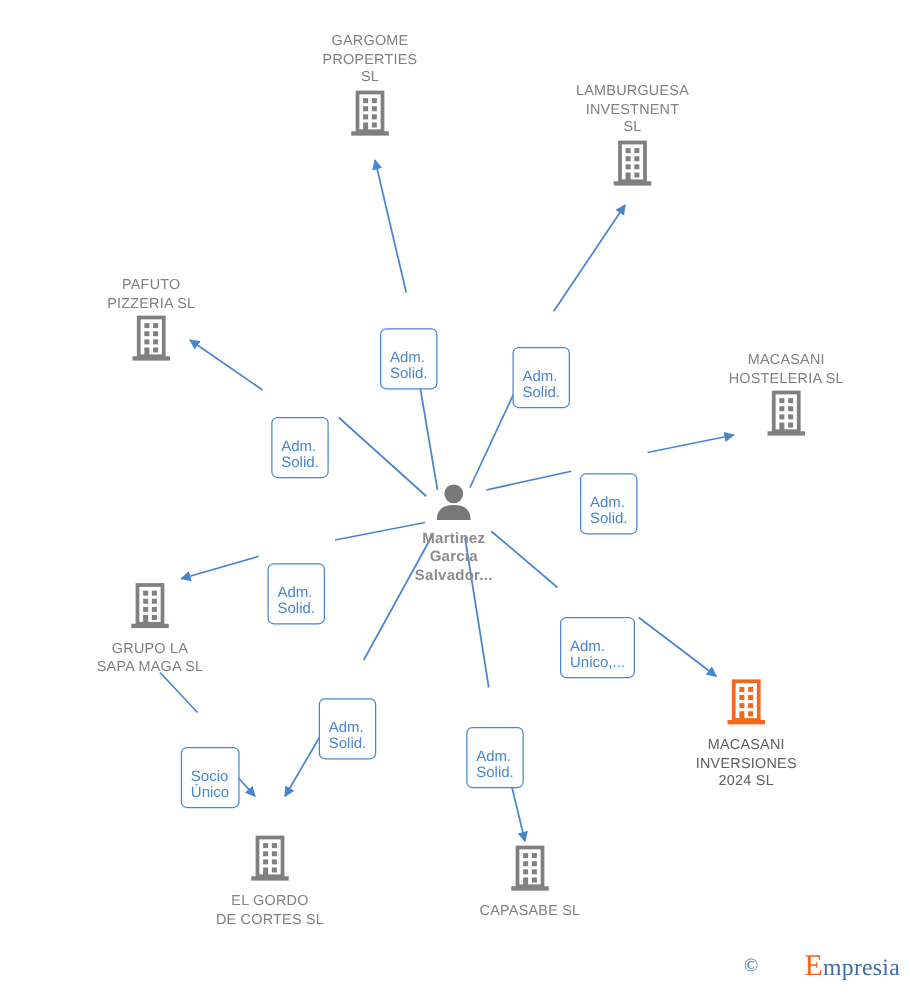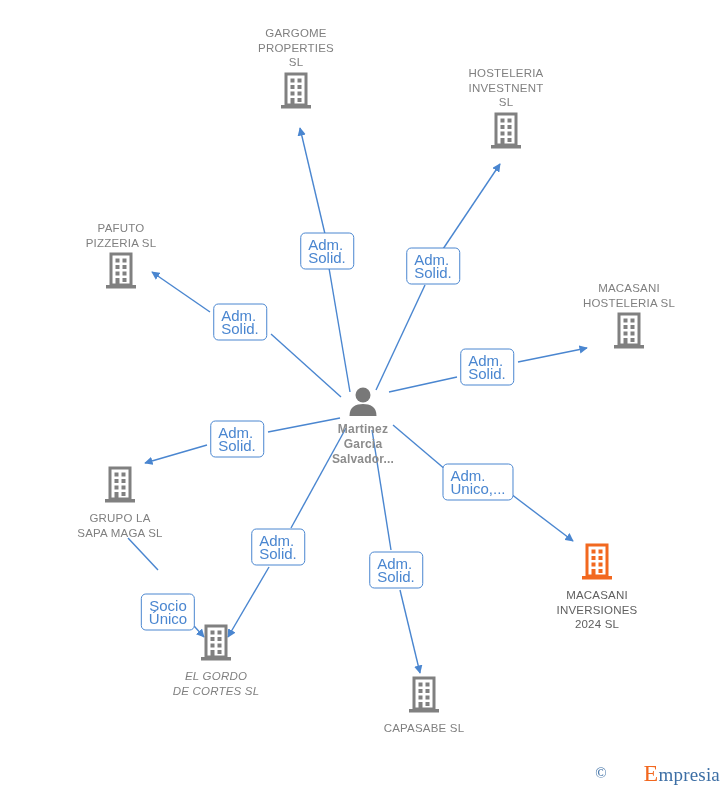--- a/index.html
+++ b/index.html
@@ -50,26 +50,27 @@
     font-size: 12px;
     line-height: 15px;
     margin-top: 2px;
   }
   .edge-label {
     position: absolute;
     background: #ffffff;
     border: 1.3px solid #4a86d0;
     border-radius: 5px;
     color: #4a86d0;
-    font-size: 15px;
+    font-size: 12px;
     line-height: 13px;
-    padding: 4px 7px 5px 7px;
+    padding: 16px 7px 5px 7px;
     text-align: left;
     white-space: pre-line;
     transform: translate(-50%, -50%);
+    margin-top: 36px;
   }
   #watermark {
     position: absolute;
     right: 8px; bottom: 8px;
     display: flex;
     align-items: center;
     gap: 5px;
   }
   #watermark .cmark {
     font-size: 15px;
@@ -157,21 +158,21 @@
         <rect x="11.5" y="19.5" width="4" height="4" fill="#808080"></rect>
         <rect x="18.5" y="19.5" width="4" height="4" fill="#808080"></rect>
         <rect x="18.5" y="26" width="4" height="4" fill="#808080"></rect>
         <rect x="11.5" y="26" width="4" height="7" fill="#808080"></rect>
         <rect x="2" y="33" width="30" height="3.5" fill="#808080"></rect>
       </svg>
     </span>
   </div>
 
   <div class="node company label-above" style="left:506px; top:66px;">
-    <span class="label">HOSTELERIA
+    <span class="label">LAMBURGUESA
 INVESTNENT
 SL</span>
     <span class="icon">
       <svg width="34" height="38" viewBox="0 0 34 38" xmlns="http://www.w3.org/2000/svg">
         <rect x="7" y="2" width="20" height="31" fill="none" stroke="#808080" stroke-width="3"></rect>
         <rect x="11.5" y="6.5" width="4" height="4" fill="#808080"></rect>
         <rect x="18.5" y="6.5" width="4" height="4" fill="#808080"></rect>
         <rect x="11.5" y="13" width="4" height="4" fill="#808080"></rect>
         <rect x="18.5" y="13" width="4" height="4" fill="#808080"></rect>
         <rect x="11.5" y="19.5" width="4" height="4" fill="#808080"></rect>
@@ -253,21 +254,21 @@
         <rect x="18.5" y="26" width="4" height="4" fill="#f2681f"></rect>
         <rect x="11.5" y="26" width="4" height="7" fill="#f2681f"></rect>
         <rect x="2" y="33" width="30" height="3.5" fill="#f2681f"></rect>
       </svg>
     </span>
     <span class="label">MACASANI
 INVERSIONES
 2024  SL</span>
   </div>
 
-  <div class="node company label-below" style="left:216px; top:624px;font-style:italic;">
+  <div class="node company label-below" style="left:216px; top:668px;">
     <span class="icon">
       <svg width="34" height="38" viewBox="0 0 34 38" xmlns="http://www.w3.org/2000/svg">
         <rect x="7" y="2" width="20" height="31" fill="none" stroke="#808080" stroke-width="3"></rect>
         <rect x="11.5" y="6.5" width="4" height="4" fill="#808080"></rect>
         <rect x="18.5" y="6.5" width="4" height="4" fill="#808080"></rect>
         <rect x="11.5" y="13" width="4" height="4" fill="#808080"></rect>
         <rect x="18.5" y="13" width="4" height="4" fill="#808080"></rect>
         <rect x="11.5" y="19.5" width="4" height="4" fill="#808080"></rect>
         <rect x="18.5" y="19.5" width="4" height="4" fill="#808080"></rect>
         <rect x="18.5" y="26" width="4" height="4" fill="#808080"></rect>
@@ -318,21 +319,21 @@
   <div class="edge-label" style="left:487px; top:367px;">Adm.
 Solid.</div>
   <div class="edge-label" style="left:237px; top:439px;">Adm.
 Solid.</div>
   <div class="edge-label" style="left:478px; top:482px;">Adm.
 Unico,...</div>
   <div class="edge-label" style="left:278px; top:547px;">Adm.
 Solid.</div>
   <div class="edge-label" style="left:396px; top:570px;">Adm.
 Solid.</div>
-  <div class="edge-label" style="left:168px; top:612px;text-align:center;">Socio
+  <div class="edge-label" style="left:168px; top:586px;">Socio
 Único</div>
 
 </div>
 
 <div id="watermark">
   <span class="cmark">©</span>
   <span class="brand"><span class="ecap">E</span><span>mpresia</span></span>
 </div>
 
 </body></html>

